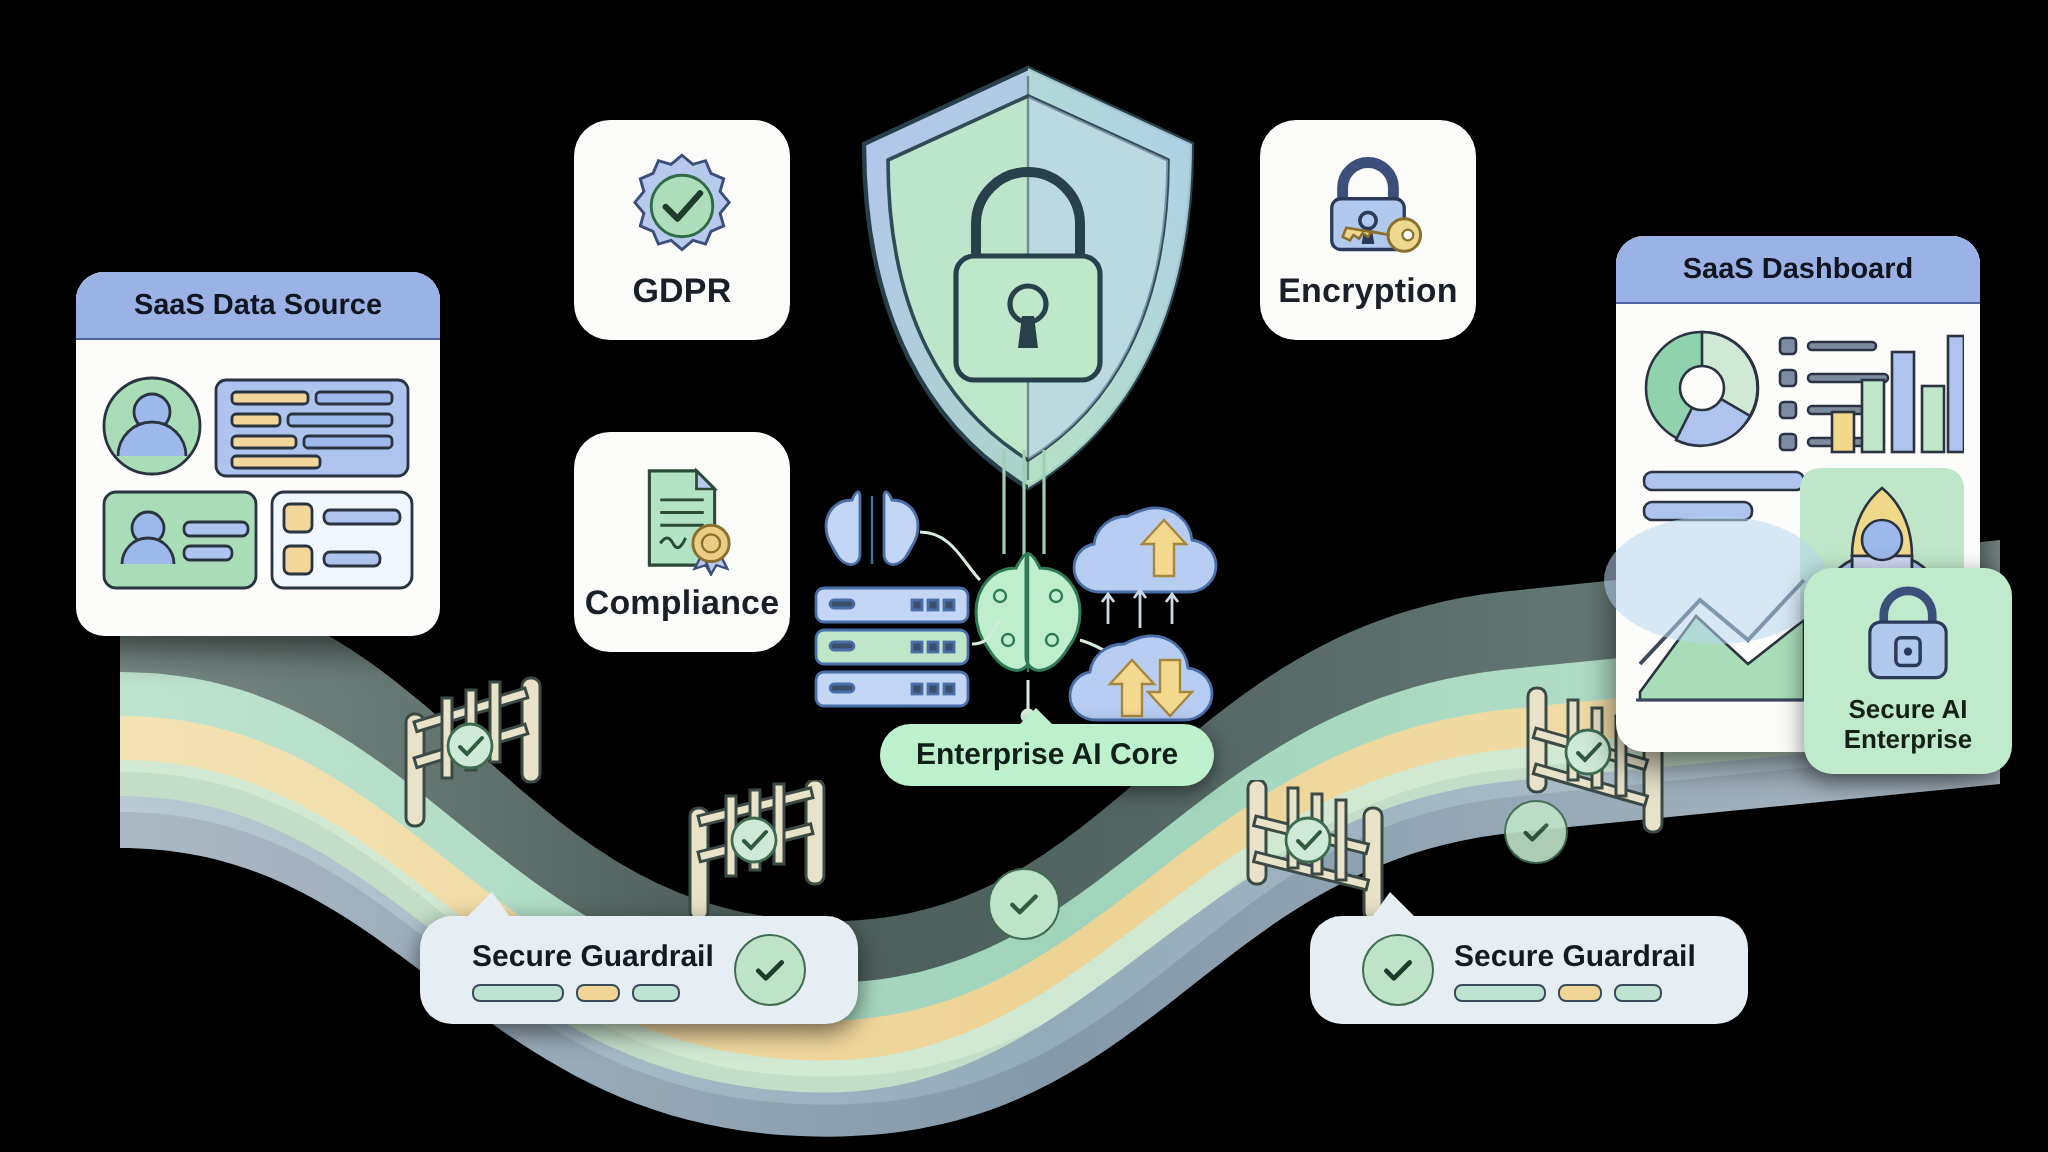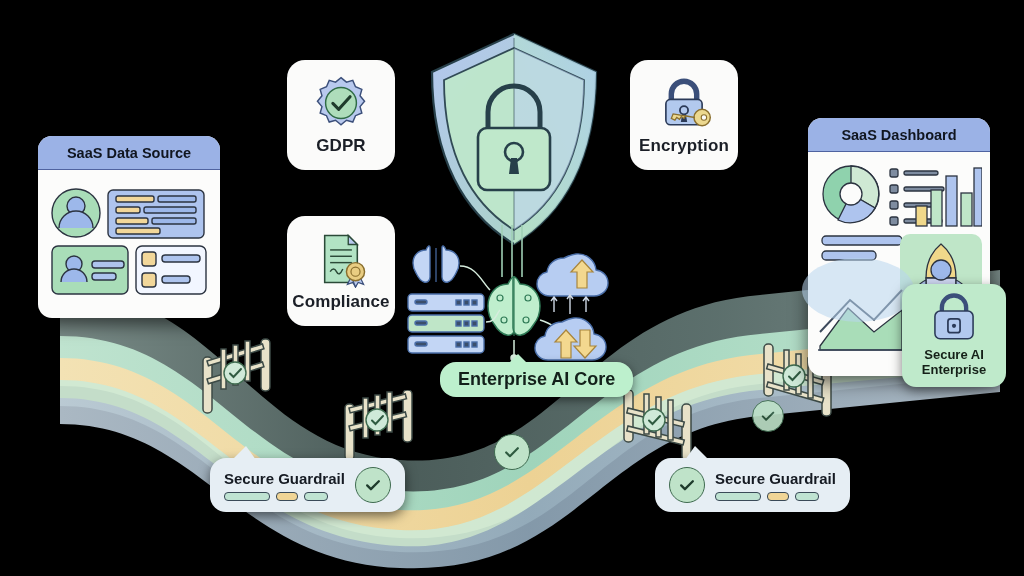--- a/index.html
+++ b/index.html
@@ -19,32 +19,32 @@
 
   
   .panel{background:#fcfcfb;border-radius:14px;overflow:hidden;box-shadow:0 6px 18px rgba(0,0,0,.6);}
   .panel-hd{background:#9bb2e6;color:#10151f;font-size:14.5px;font-weight:700;
             text-align:center;padding:9px 4px 8px;border-bottom:1.5px solid #4f63a0;}
   .panel-bd{padding:10px;}
 
   
   .gbadge{
     background:#e6eef4;border-radius:16px;display:flex;align-items:center;gap:10px;
-    padding:9px 14px;box-shadow:0 4px 12px rgba(0,0,0,.55);
+    padding:9px 26px;box-shadow:0 4px 12px rgba(0,0,0,.55);
   }
   .gbadge .lbl{font-size:15px;font-weight:700;color:#151a22;white-space:nowrap;}
   .pills{display:flex;gap:6px;margin-top:5px;}
   .pill{height:7px;border-radius:4px;border:1px solid #3a4a58;}
 
   .chkcircle{border-radius:50%;background:#bfe3c9;border:1.6px solid #3f6b50;
              display:flex;align-items:center;justify-content:center;flex:none;}
 
   .core-pill{
     background:#bdf0cd;border-radius:16px;padding:7px 18px;
-    font-size:18px;font-weight:700;color:#12201a;white-space:nowrap;
+    font-size:15px;font-weight:700;color:#12201a;white-space:nowrap;
     box-shadow:0 3px 10px rgba(0,0,0,.5);
   }
   .dep-chip{
     background:#bfeacb;border-radius:14px;padding:8px 10px 9px;
     text-align:center;font-size:13px;font-weight:700;color:#152018;line-height:1.15;
     box-shadow:0 4px 12px rgba(0,0,0,.5);
   }
 </style>
 </head>
 <body>

